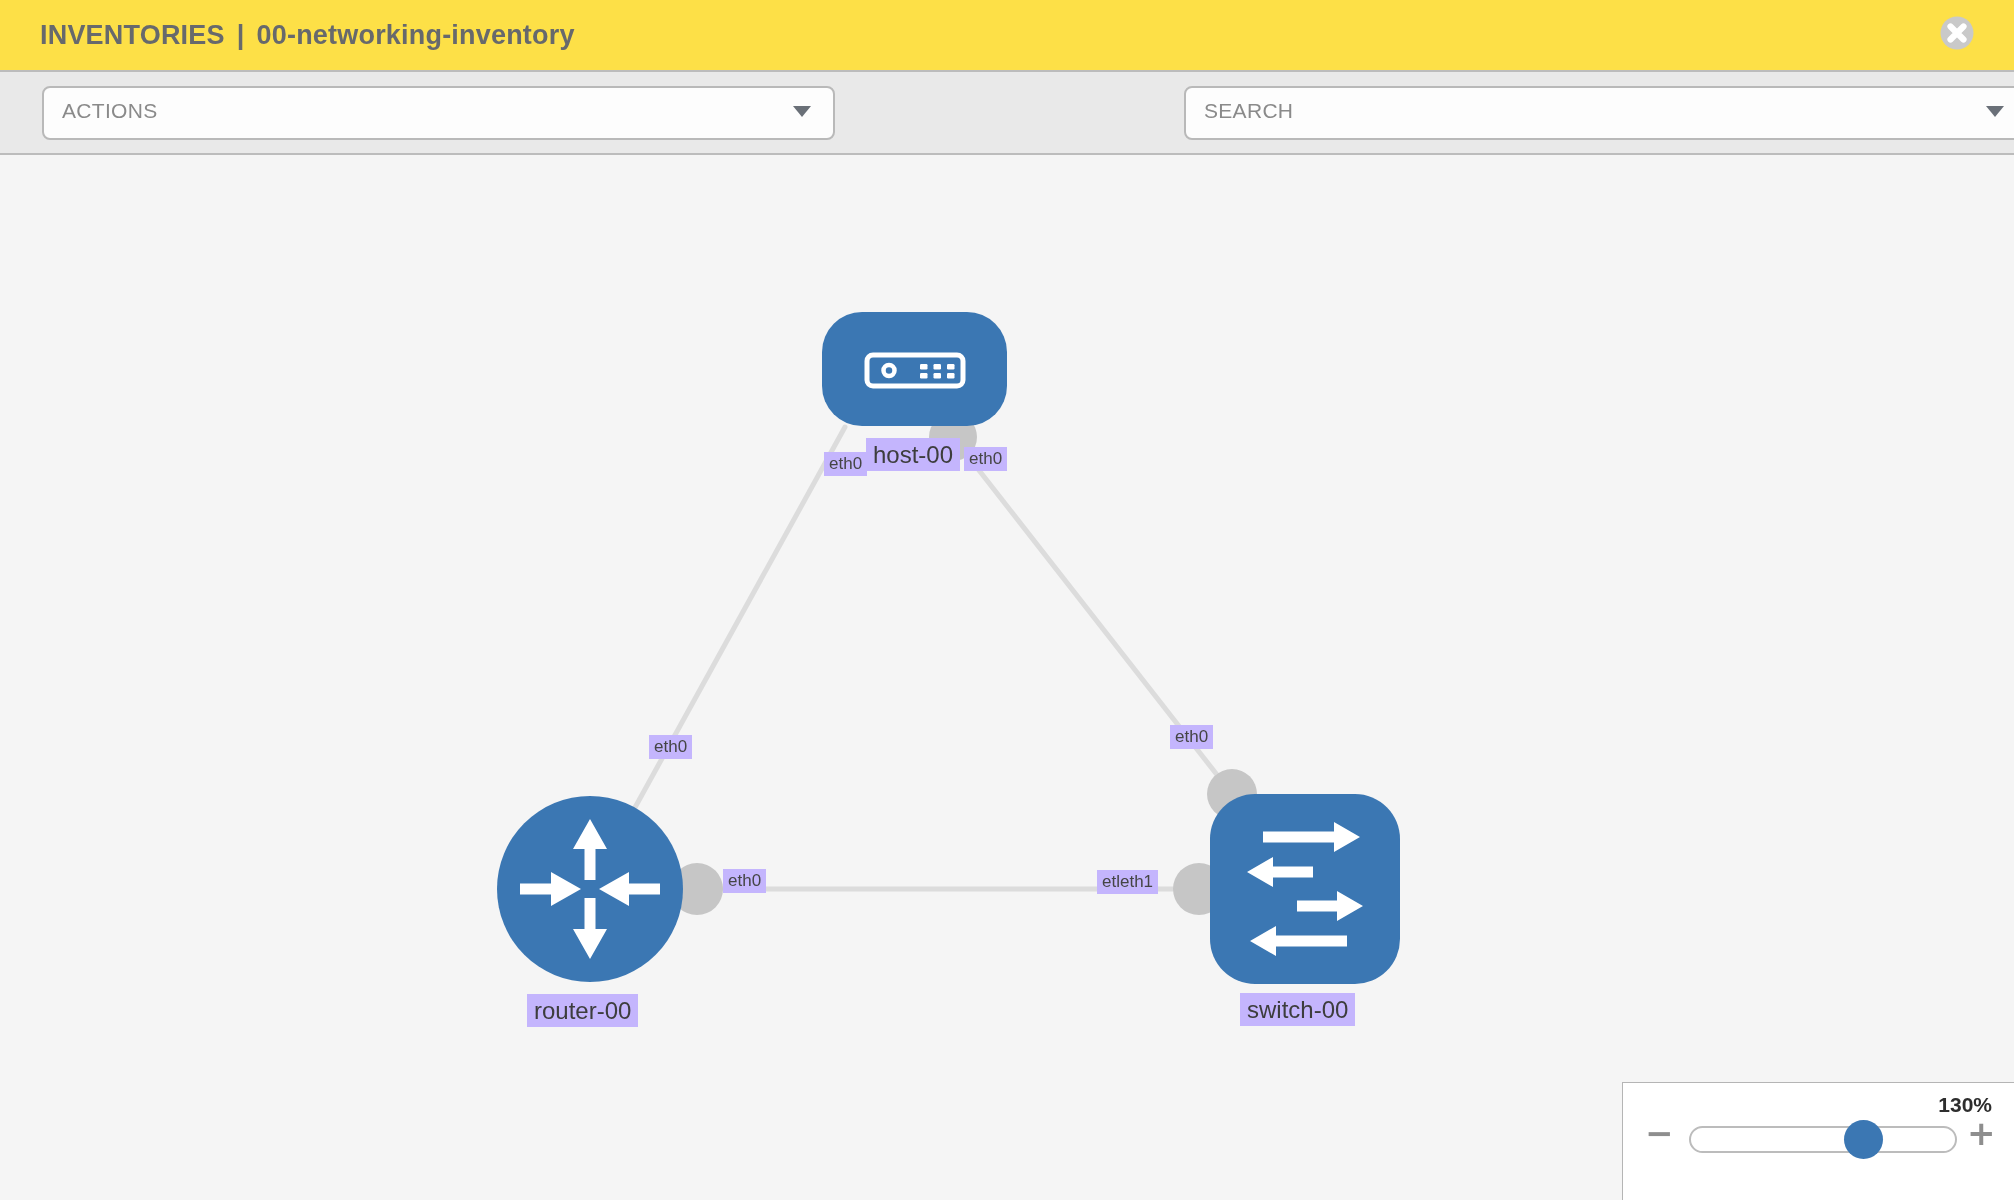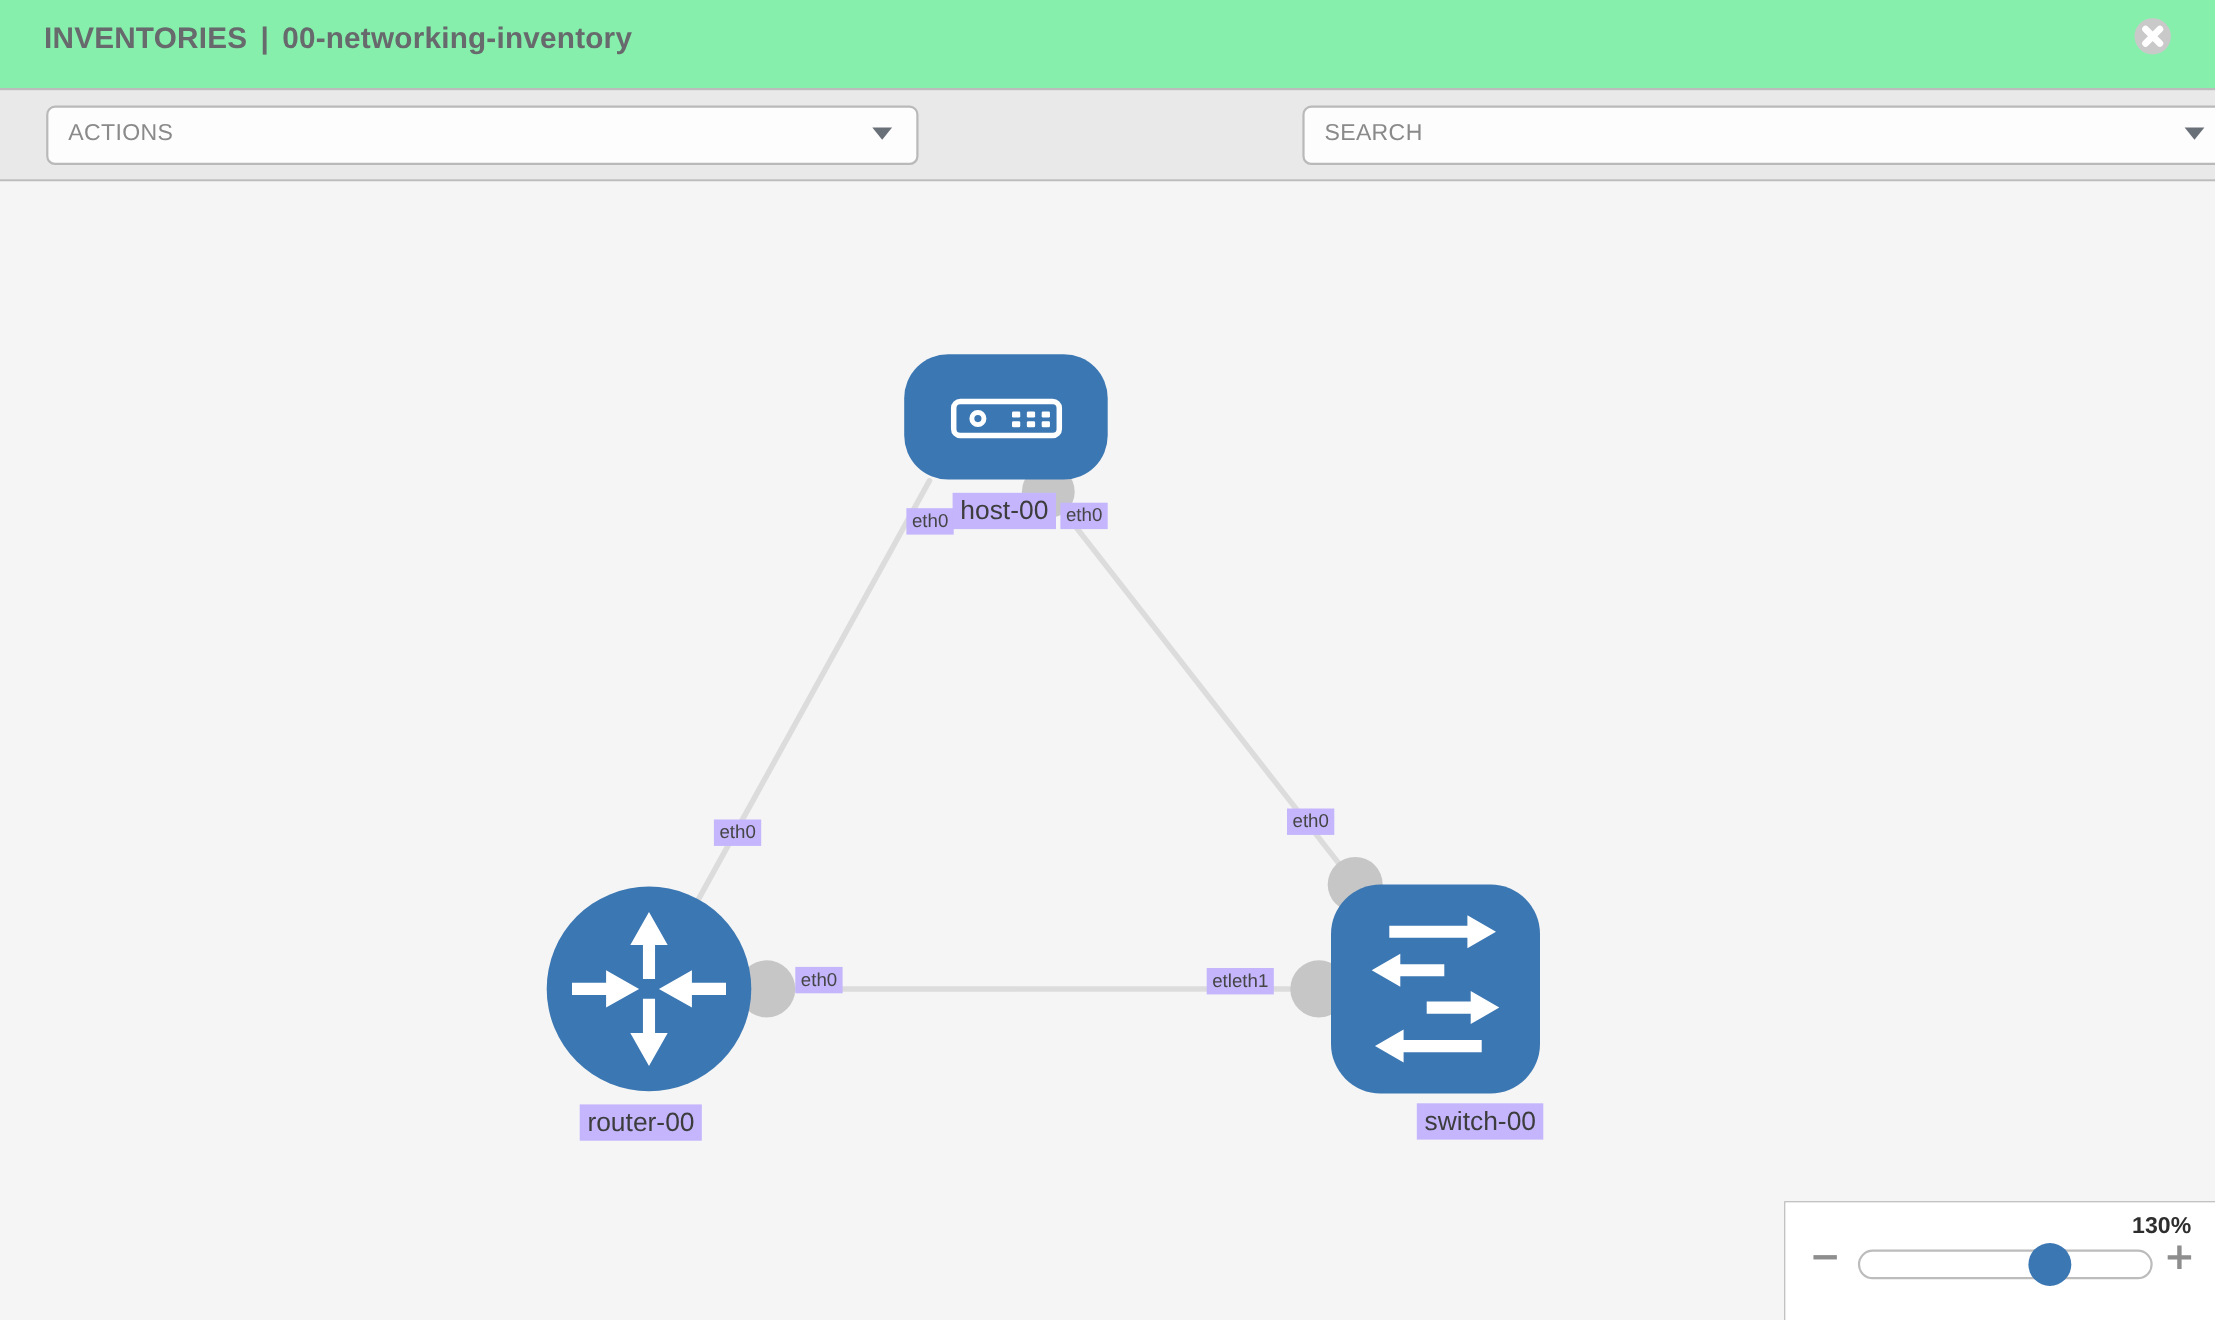--- a/index.html
+++ b/index.html
@@ -1,21 +1,21 @@
 <!DOCTYPE html>
 <html><head>
 <meta charset="utf-8">
 <style>
   html,body{margin:0;padding:0;background:#fff;}
   body{width:2014px;height:1200px;overflow:hidden;
        font-family:"Liberation Sans","DejaVu Sans",sans-serif;}
   .app{width:2014px;height:1200px;display:flex;flex-direction:column;position:relative;}
 
   
-  .hdr{height:80px;background:#86efac;position:relative;flex:0 0 auto;text-decoration:underline;}
+  .hdr{height:70px;background:#fde047;position:relative;flex:0 0 auto;text-decoration:underline;}
   .hdr-title{position:absolute;left:40px;top:0;height:70px;display:flex;align-items:center;
              font-size:27px;font-weight:700;color:#67696c;letter-spacing:.2px;}
   .hdr-title .sep{margin:0 12px;color:#67696c;font-weight:700;}
   .close-btn{position:absolute;left:1937px;top:13px;width:40px;height:40px;border:0;background:transparent;padding:0;cursor:pointer;}
 
   
   .toolbar{height:85px;background:#e9e9e9;border-top:2px solid #bcbcbc;border-bottom:2px solid #bcbcbc;
            position:relative;box-sizing:border-box;flex:0 0 auto;}
   .tb-select{position:absolute;top:14px;height:54px;background:#fdfdfd;border:2px solid #b9b9b9;border-radius:8px;
              box-sizing:border-box;display:flex;align-items:center;justify-content:space-between;
@@ -158,21 +158,21 @@
     <div class="chip" style="left:824px;top:297px;">eth0</div>
     <div class="chip" style="left:964px;top:292px;">eth0</div>
 
     <div class="chip" style="left:649px;top:580px;">eth0</div>
     <div class="chip" style="left:1170px;top:570px;">eth0</div>
 
     <div class="chip" style="left:723px;top:714px;">eth0</div>
     <div class="chip" style="left:1097px;top:715px;">etleth1</div>
 
     <div class="chip node-label" style="left:527px;top:839px;">router-00</div>
-    <div class="chip node-label" style="left:1288px;top:838px;text-align:right;">switch-00</div>
+    <div class="chip node-label" style="left:1240px;top:838px;text-align:right;">switch-00</div>
 
     <div class="zoom-panel">
       <div class="zoom-level">130%</div>
       <button class="zoom-minus">
         <span>−</span>
       </button>
       <div class="zoom-track">
         <div class="zoom-thumb"></div>
       </div>
       <button class="zoom-plus">

